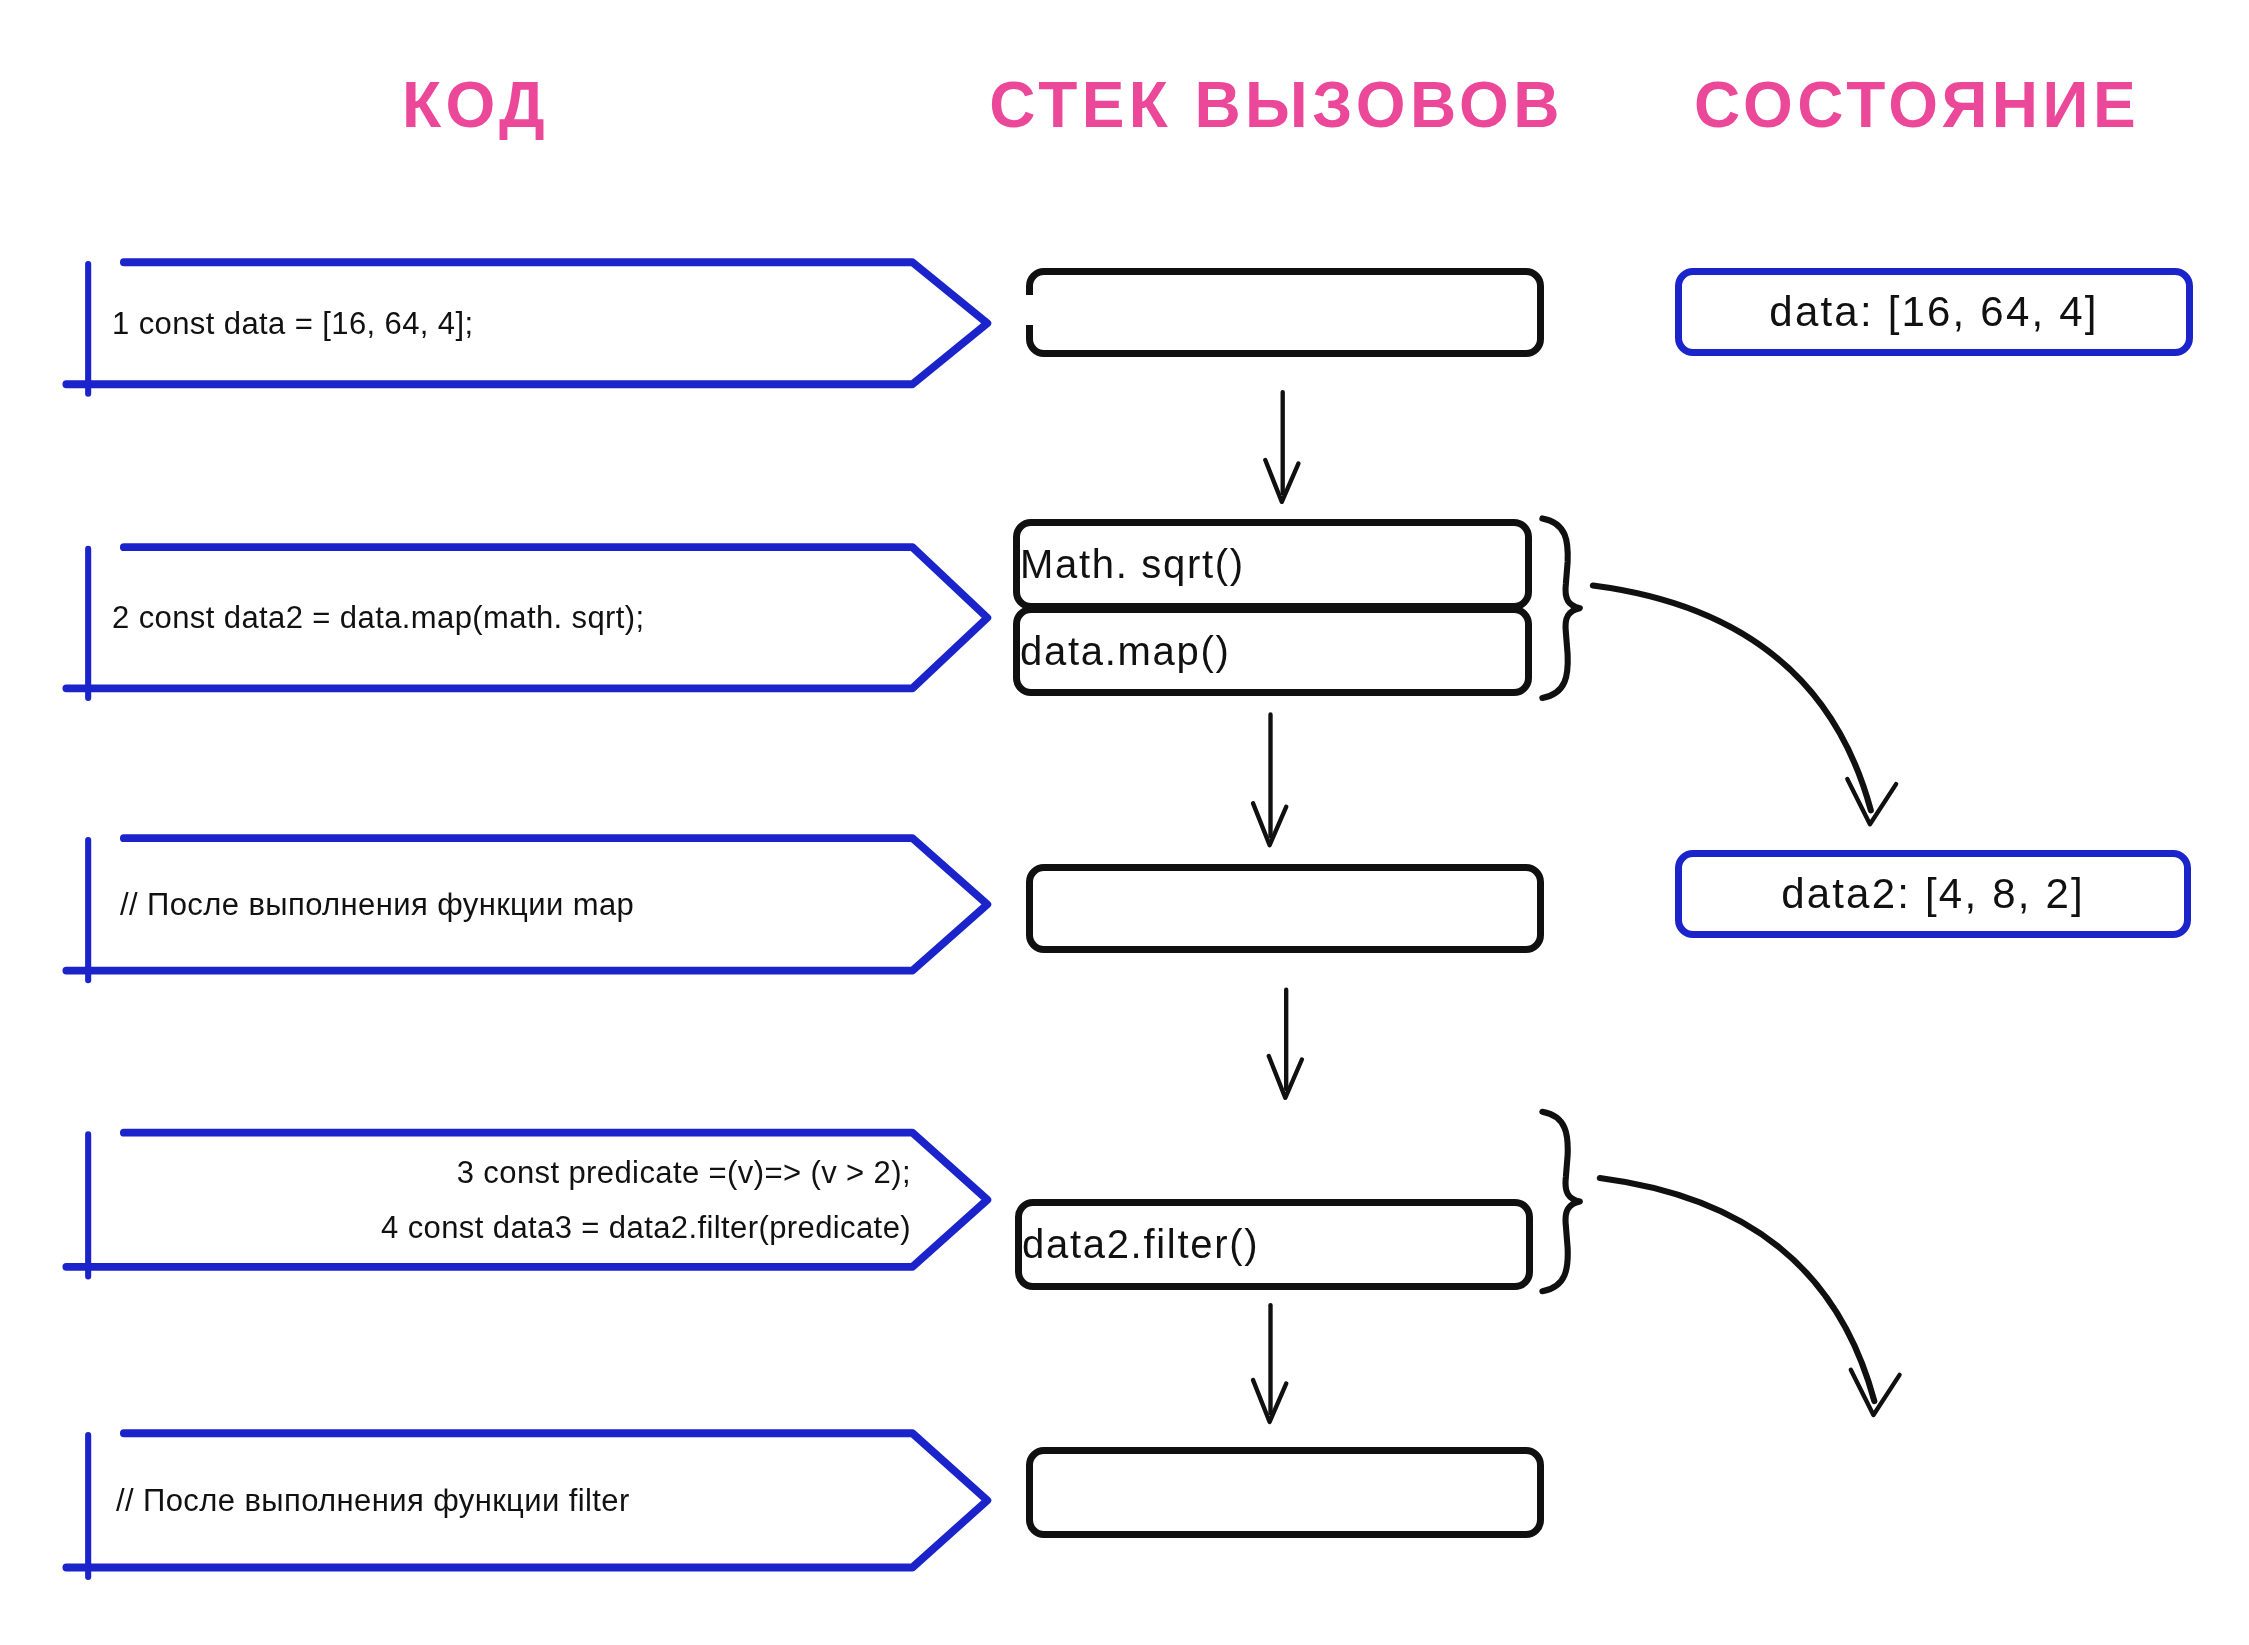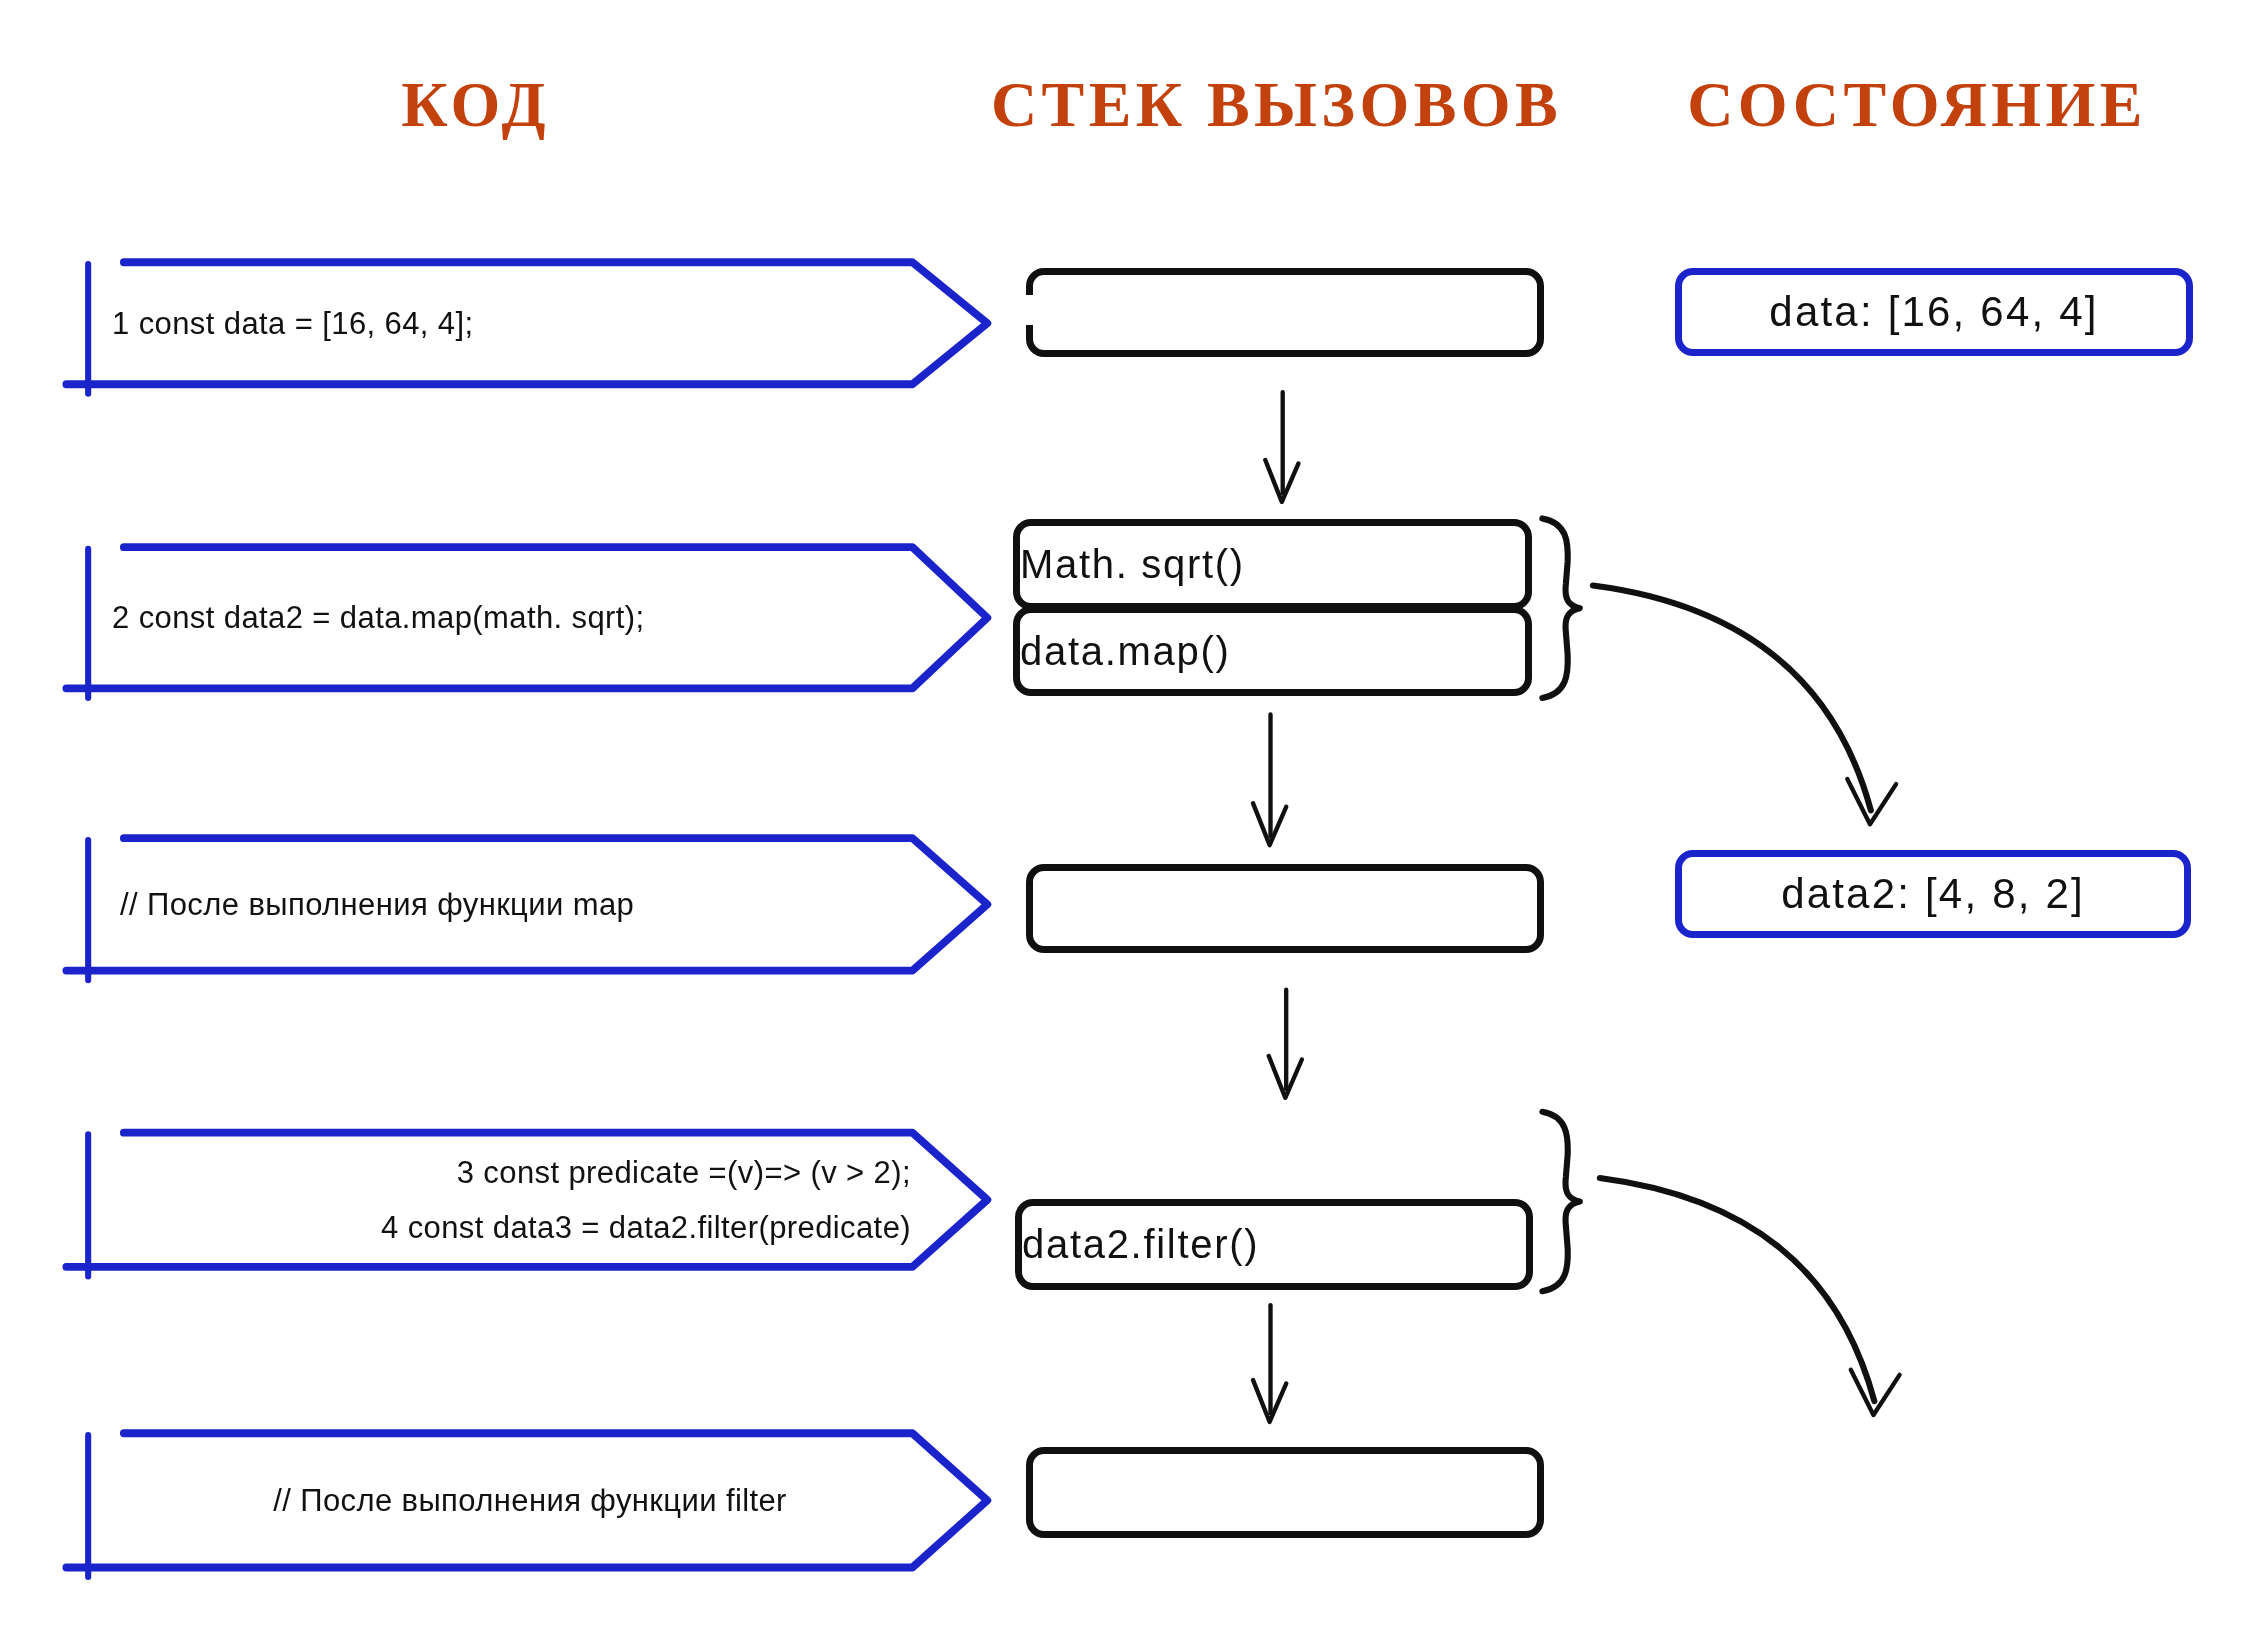--- a/index.html
+++ b/index.html
@@ -5,21 +5,21 @@
   * { margin:0; padding:0; box-sizing:border-box; }
   html,body { background:#ffffff; }
   .canvas {
     position:relative; width:2250px; height:1645px; background:#fff;
     font-family:"Liberation Sans", sans-serif; color:#111; overflow:hidden;
   }
   svg.layer { position:absolute; left:0; top:0; width:2250px; height:1645px; }
 
   .hdr {
     position:absolute; font-weight:bold; font-size:64px; letter-spacing:4.4px;
-    text-align:center; color:#c2410c; white-space:nowrap;font-family:Liberation Serif, serif;
+    text-align:center; color:#ec4899; white-space:nowrap;
   }
 
   .codetext {
     position:absolute; display:flex; flex-direction:column; justify-content:center;
     font-size:31px; letter-spacing:0.4px; line-height:55px; white-space:nowrap;
   }
 
   .box { position:absolute; display:flex; align-items:center; background:#fff;border-radius:18px; }
   .stackbox  { border:7.8px solid #101010; }
   .statebox  {
@@ -106,21 +106,21 @@
   <div class="codetext" style="left:112px; top:547px; width:784px; height:141px;">
     <span>2 const data2 = data.map(math. sqrt);</span>
   </div>
   <div class="codetext" style="left:120px; top:838px; width:784px; height:132px;">
     <span>// После выполнения функции map</span>
   </div>
   <div class="codetext" style="left:127px; top:1133px; width:784px; height:134px;text-align:right;">
     <span>3 const predicate =(v)=&gt; (v &gt; 2);</span>
     <span>4 const data3 = data2.filter(predicate)</span>
   </div>
-  <div class="codetext" style="left:138px; top:1433px; width:784px; height:134px;align-items:center;">
+  <div class="codetext" style="left:116px; top:1433px; width:784px; height:134px;">
     <span>// После выполнения функции filter</span>
   </div>
 
   <div class="box stackbox" style="left:1026px; top:268px; width:518px; height:89px;"></div>
   <div class="gap-patch" style="left:1021px; top:295px; width:14px; height:30px;"></div>
 
   <div class="box stackbox frame-center" style="left:1013px; top:519px; width:519px; height:91px;">
     <span>Math. sqrt()</span>
   </div>
   <div class="box stackbox frame-left" style="left:1013px; top:606px; width:519px; height:90px;">

